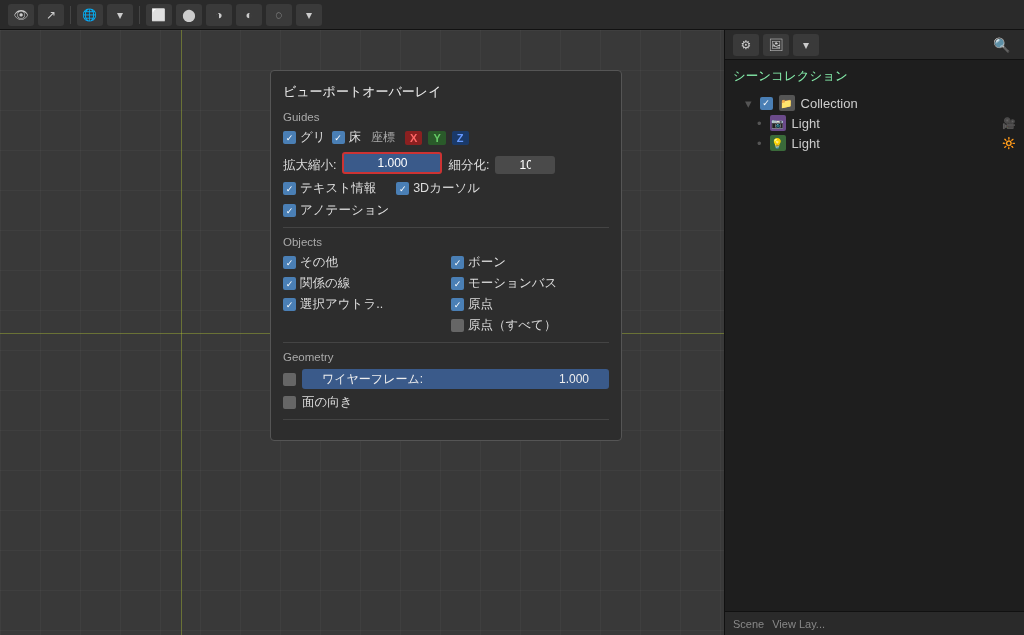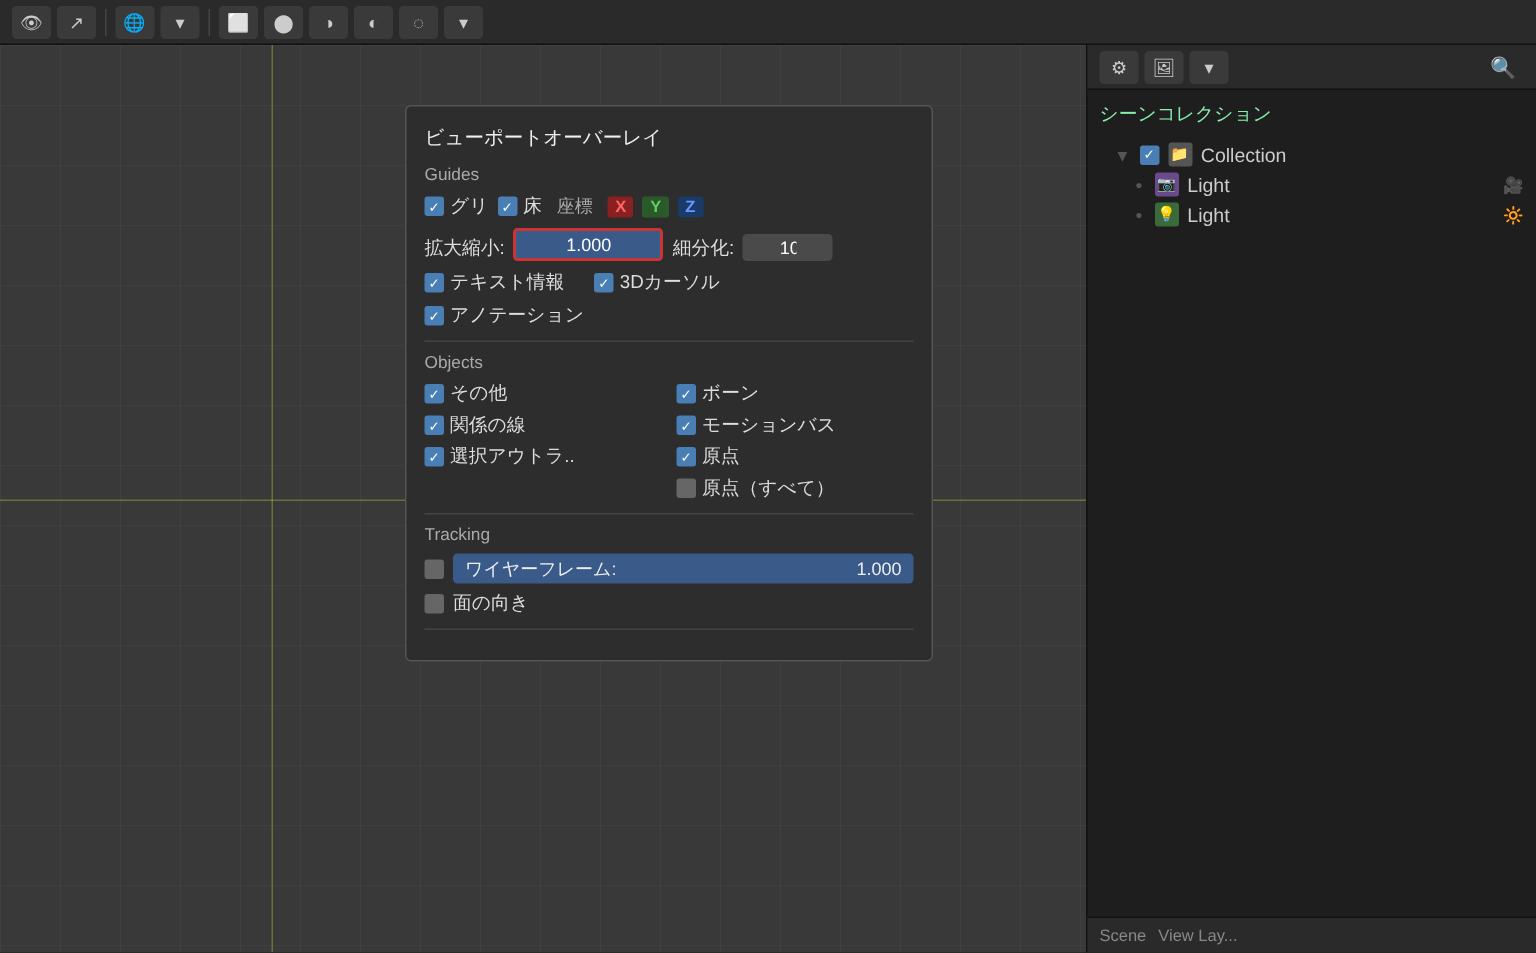--- a/index.html
+++ b/index.html
@@ -214,21 +214,21 @@
       gap: 6px;
       margin-bottom: 5px;
     }
     .progress-bar {
       flex: 1;
       height: 20px;
       background: #3a5a8a;
       border-radius: 3px;
       display: flex;
       align-items: center;
-      padding: 0 8px;
+      padding: 0 20px;
       justify-content: space-between;
     }
     .progress-bar span { color: #eee; font-size: 12px; }
 
     
     .right-panel {
       width: 300px;
       background: #1e1e1e;
       border-left: 1px solid #111;
       display: flex;
@@ -412,21 +412,21 @@
         </div>
         <div></div>
         <div class="checkbox-item">
           <div class="cb cb-gray"></div>
           <span>原点（すべて）</span>
         </div>
       </div>
 
       <div class="divider"></div>
 
-      <div class="section-label">Tracking</div>
+      <div class="section-label">Geometry</div>
       <div class="geometry-row">
         <div class="cb cb-gray"></div>
         <div class="progress-bar">
           <span>ワイヤーフレーム:</span>
           <span>1.000</span>
         </div>
       </div>
       <div class="geometry-row">
         <div class="cb cb-gray"></div>
         <span>面の向き</span>

